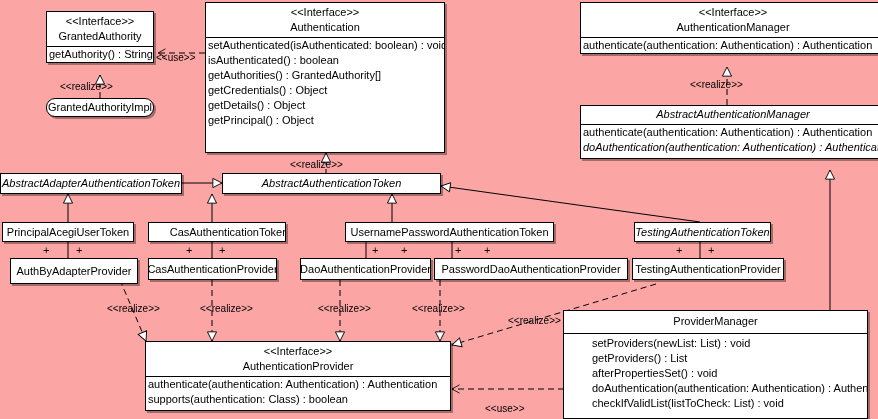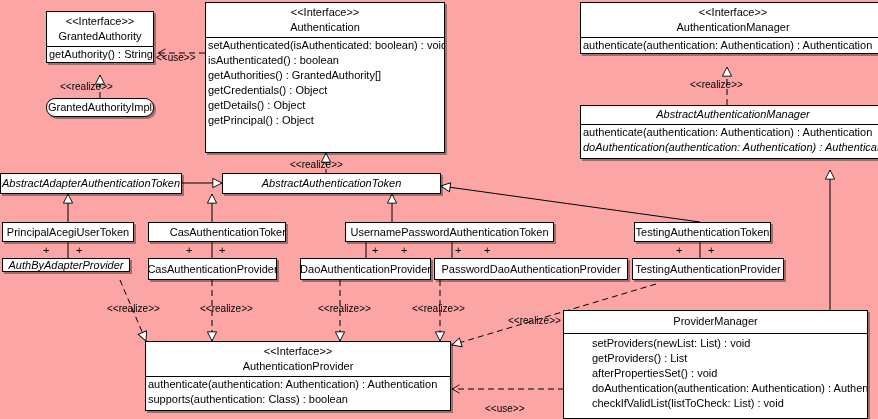--- a/index.html
+++ b/index.html
@@ -228,25 +228,25 @@
   </div>
 
   <div class="uml-box simple" style="left:148px; top:222px; width:138px; height:20px;padding-left:24px;">
     <span class="cname">CasAuthenticationToken</span>
   </div>
 
   <div class="uml-box simple" style="left:345px; top:222px; width:209px; height:20px;">
     <span class="cname">UsernamePasswordAuthenticationToken</span>
   </div>
 
-  <div class="uml-box simple" style="left:634px; top:222px; width:137px; height:20px;">
+  <div class="uml-box simple" style="left:634px; top:222px; width:137px; height:20px;font-style:italic;">
     <span class="cname">TestingAuthenticationToken</span>
   </div>
 
-  <div class="uml-box simple" style="left:2px; top:258px; width:128px; height:14px;font-style:italic;">
+  <div class="uml-box simple" style="left:10px; top:258px; width:128px; height:26px;">
     <span class="cname">AuthByAdapterProvider</span>
   </div>
 
   <div class="uml-box simple" style="left:148px; top:258px; width:129px; height:22px;">
     <span class="cname">CasAuthenticationProvider</span>
   </div>
 
   <div class="uml-box simple" style="left:300px; top:258px; width:131px; height:22px;">
     <span class="cname">DaoAuthenticationProvider</span>
   </div>

